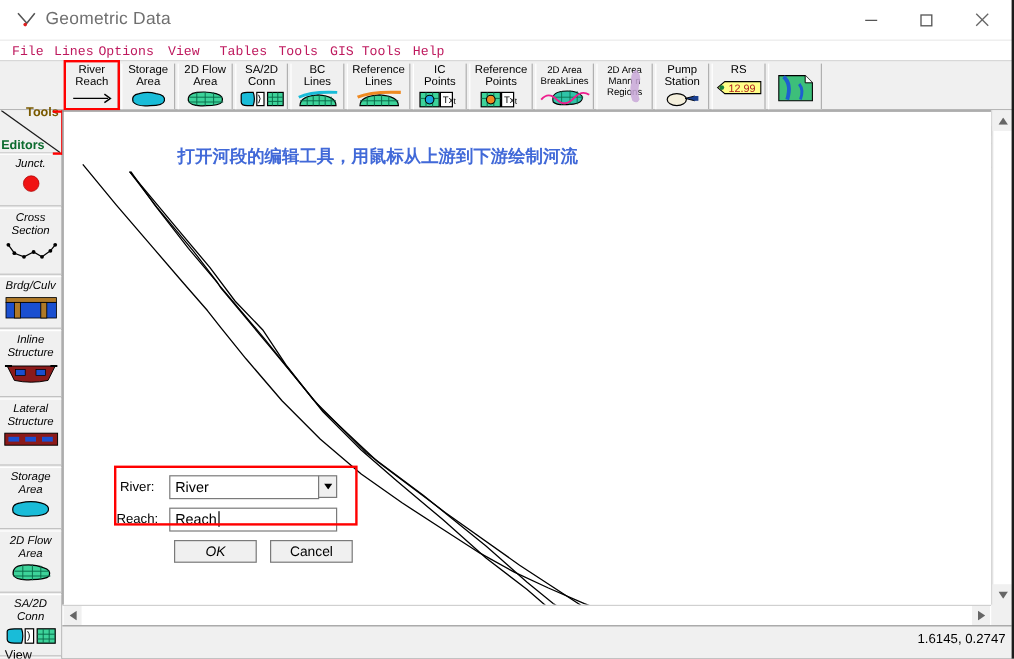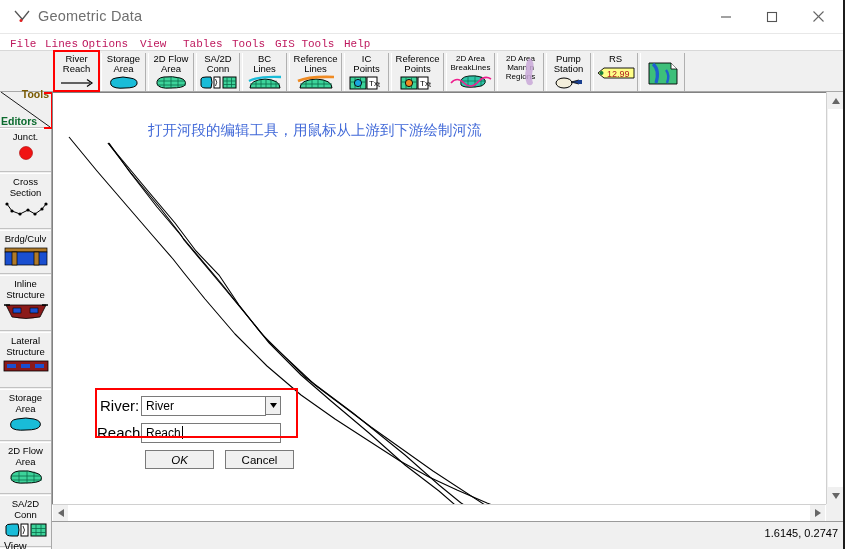--- a/index.html
+++ b/index.html
@@ -139,20 +139,21 @@
     position: absolute; left: 0; width: 51px;
     background: #f0f0f0;
     border-bottom: 1px solid #c2c2c2;
     border-top: 1px solid #ffffff;
     display: flex; flex-direction: column; align-items: center;
     padding-top: 2px; overflow: hidden;
   }
   .lbtn .lbl {
     font-size: 9.5px; color: #000; line-height: 11px; text-align: right;
     white-space: nowrap;
+    font-style: italic;
   }
   .lbtn .gfx { margin-top: 2px; }
   #lbl-view {
     position: absolute; left: 4px; top: 540px;
     font-size: 10.5px; color: #000;
   }
 
   
   #canvas-area {
     position: absolute; left: 52px; top: 92px;
@@ -160,20 +161,21 @@
     background: #ffffff;
     border-left: 1px solid #828282;
     border-top: 1px solid #828282;
     overflow: hidden;
   }
   #river-svg { position: absolute; left: 0; top: 0; }
   .note {
     position: absolute;
     font-size: 14.5px; color: #4169d8;
     white-space: nowrap;
+    font-weight: bold;
   }
   #note-top { left: 95px; top: 28px; }
   #note-bottom { left: 270px; top: 341px; }
 
   
   #vscroll {
     position: absolute; left: 826px; top: 92px; width: 17px; height: 412px;
     background: #f0f0f0; border-left: 1px solid #d0d0d0;
   }
   #vscroll .track { position: absolute; left: 1px; top: 17px; width: 15px; height: 378px; background: #ffffff; }
@@ -251,21 +253,21 @@
     border: 1px solid #066;
     color: #ffffff; font-size: 11px; line-height: 13.5px;
     text-align: center; padding: 4px 3px 0 3px;
   }
   #dlg-fields-hl {
     position: absolute; left: 95px; top: 388px;
     width: 203px; height: 50px;
     border: 2px solid #ff0000;
     pointer-events: none;
   }
-  .dlg-lbl { position: absolute; font-size: 15px; color: #000; line-height: 20px; }
+  .dlg-lbl { position: absolute; font-size: 11px; color: #000; line-height: 20px; }
   .dlg-inp {
     position: absolute; height: 20px;
     background: #ffffff;
     border: 1px solid #7a7a7a;
     font-size: 12px; color: #000;
     padding: 2px 0 0 4px;
     overflow: hidden; white-space: nowrap;
   }
   #river-combo-btn {
     position: absolute; left: 265px; top: 396px; width: 16px; height: 19px;

